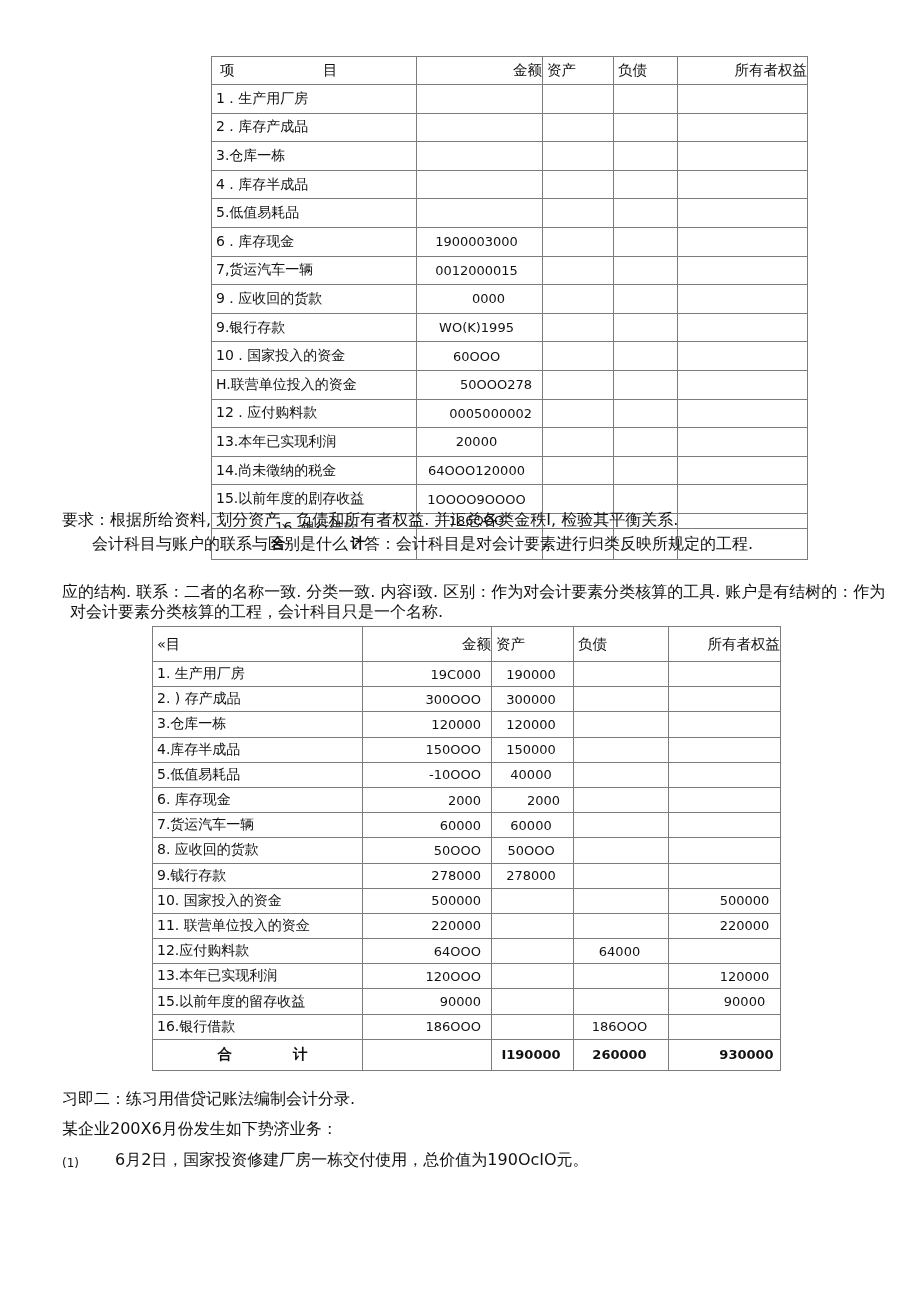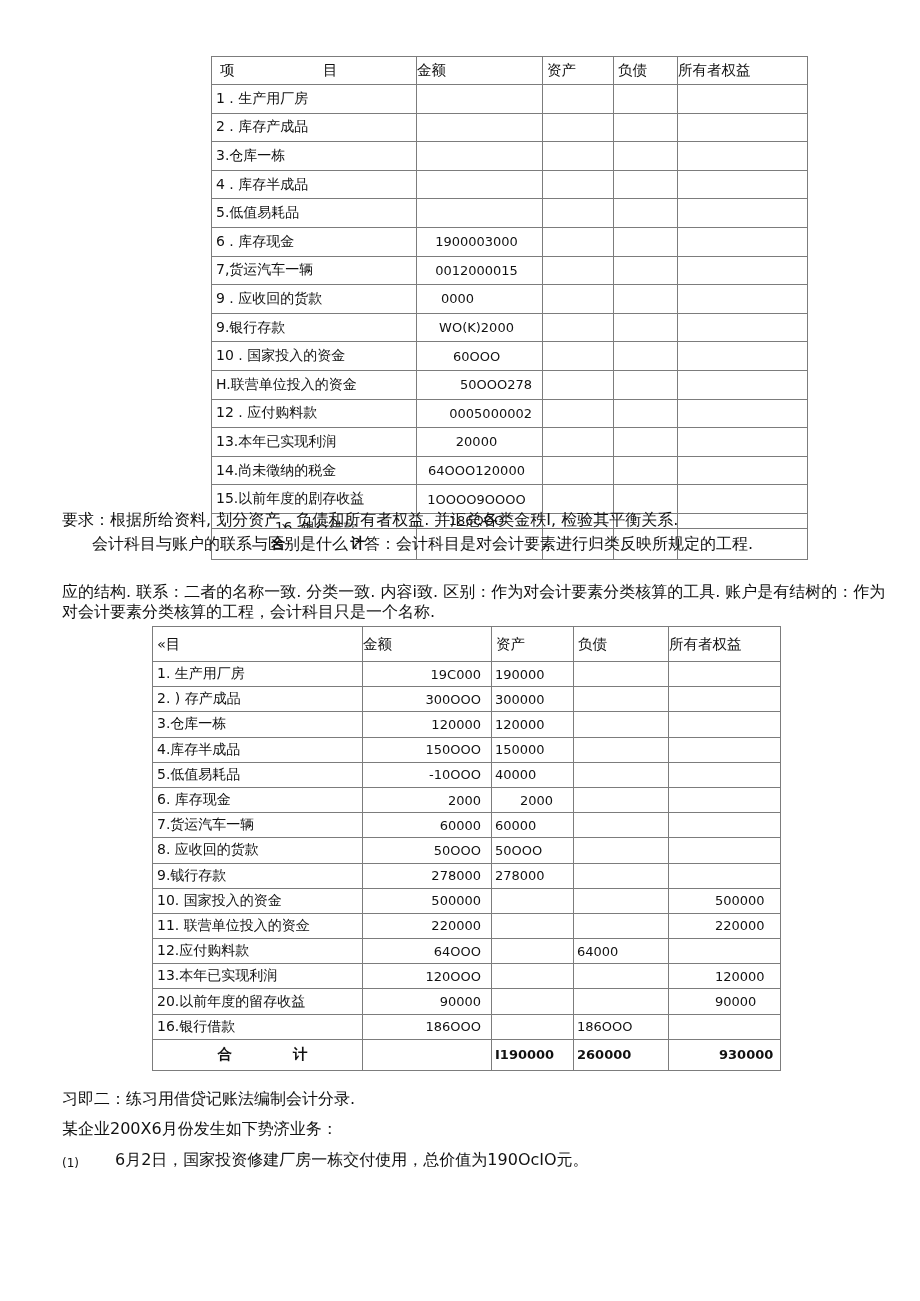--- a/index.html
+++ b/index.html
@@ -31,21 +31,21 @@
     font-size: 13.5px;
     color: #111;
   }
   .acct-table td, .acct-table th {
     border: 1px solid #7c7c7c;
     padding: 0;
     vertical-align: middle;
     font-weight: normal;
   }
   .acct-table .hd {
-    text-align: left;
+    text-align: right;
     font-size: 14.5px;
     height: 26px;
   }
   .acct-table .hd.left {
     text-align: left;
     padding-left: 4px;
   }
   .acct-table .itm {
     text-align: left;
     padding-left: 4px;
@@ -55,21 +55,21 @@
   .acct-table .num {
     text-align: center;
     font-size: 13px;
     padding-right: 6px;
   }
   .acct-table .num.r {
     text-align: right;
     padding-right: 10px;
   }
   .acct-table .num.l {
-    text-align: left;
+    text-align: center;
     padding-left: 3px;
   }
   .total-row td {
     height: 30px;
     font-weight: bold;
   }
   .total-label {
     text-align: center;
     letter-spacing: 30px;
     padding-left: 38px !important;
@@ -187,21 +187,21 @@
       </tr>
       <tr>
         <td class="itm">9 . 应收回的货款</td>
         <td class="num l" style="padding-left:24px">0000</td>
         <td class="num"></td>
         <td class="num"></td>
         <td class="num"></td>
       </tr>
       <tr>
         <td class="itm">9.银行存款</td>
-        <td class="num">WO(K)2000</td>
+        <td class="num">WO(K)1995</td>
         <td class="num"></td>
         <td class="num"></td>
         <td class="num"></td>
       </tr>
       <tr>
         <td class="itm">10 . 国家投入的资金</td>
         <td class="num">60OOO</td>
         <td class="num"></td>
         <td class="num"></td>
         <td class="num"></td>
@@ -257,21 +257,21 @@
         <td class="num"></td>
         <td class="num"></td>
         <td class="num"></td>
       </tr>
     </tbody>
   </table>
 
   <div class="para" style="left:62px; top:509px;">要求：根据所给资料, 划分资产、负债和所有者权益. 并汇总各类金秩I, 检验其平衡关系.</div>
   <div class="para" style="left:92px; top:533px;">会计科目与账户的联系与区别是什么？答：会计科目是对会计要素进行归类反映所规定的工程.</div>
   <div class="para" style="left:62px; top:581px;">应的结构. 联系：二者的名称一致. 分类一致. 内容i致. 区别：作为对会计要素分类核算的工具. 账户是有结树的：作为</div>
-  <div class="para" style="left:62px; top:601px;">对会计要素分类核算的工程，会计科目只是一个名称.</div>
+  <div class="para" style="left:70px; top:601px;">对会计要素分类核算的工程，会计科目只是一个名称.</div>
 
   <table id="table2" class="acct-table">
     <tbody>
       <tr class="hdrow">
         <td class="hd left" style="width:205px">«目</td>
         <td class="hd" style="width:128px">金额</td>
         <td class="hd left" style="width:77px">资产</td>
         <td class="hd left" style="width:90px">负债</td>
         <td class="hd" style="width:111px">所有者权益</td>
       </tr>
@@ -361,21 +361,21 @@
         <td class="num l" style="padding-left:46px"></td>
       </tr>
       <tr>
         <td class="itm">13.本年已实现利润</td>
         <td class="num r">120OOO</td>
         <td class="num l"></td>
         <td class="num l"></td>
         <td class="num l" style="padding-left:46px">120000</td>
       </tr>
       <tr>
-        <td class="itm">20.以前年度的留存收益</td>
+        <td class="itm">15.以前年度的留存收益</td>
         <td class="num r">90000</td>
         <td class="num l"></td>
         <td class="num l"></td>
         <td class="num l" style="padding-left:46px">90000</td>
       </tr>
       <tr>
         <td class="itm">16.银行借款</td>
         <td class="num r">186OOO</td>
         <td class="num l"></td>
         <td class="num l">186OOO</td>

